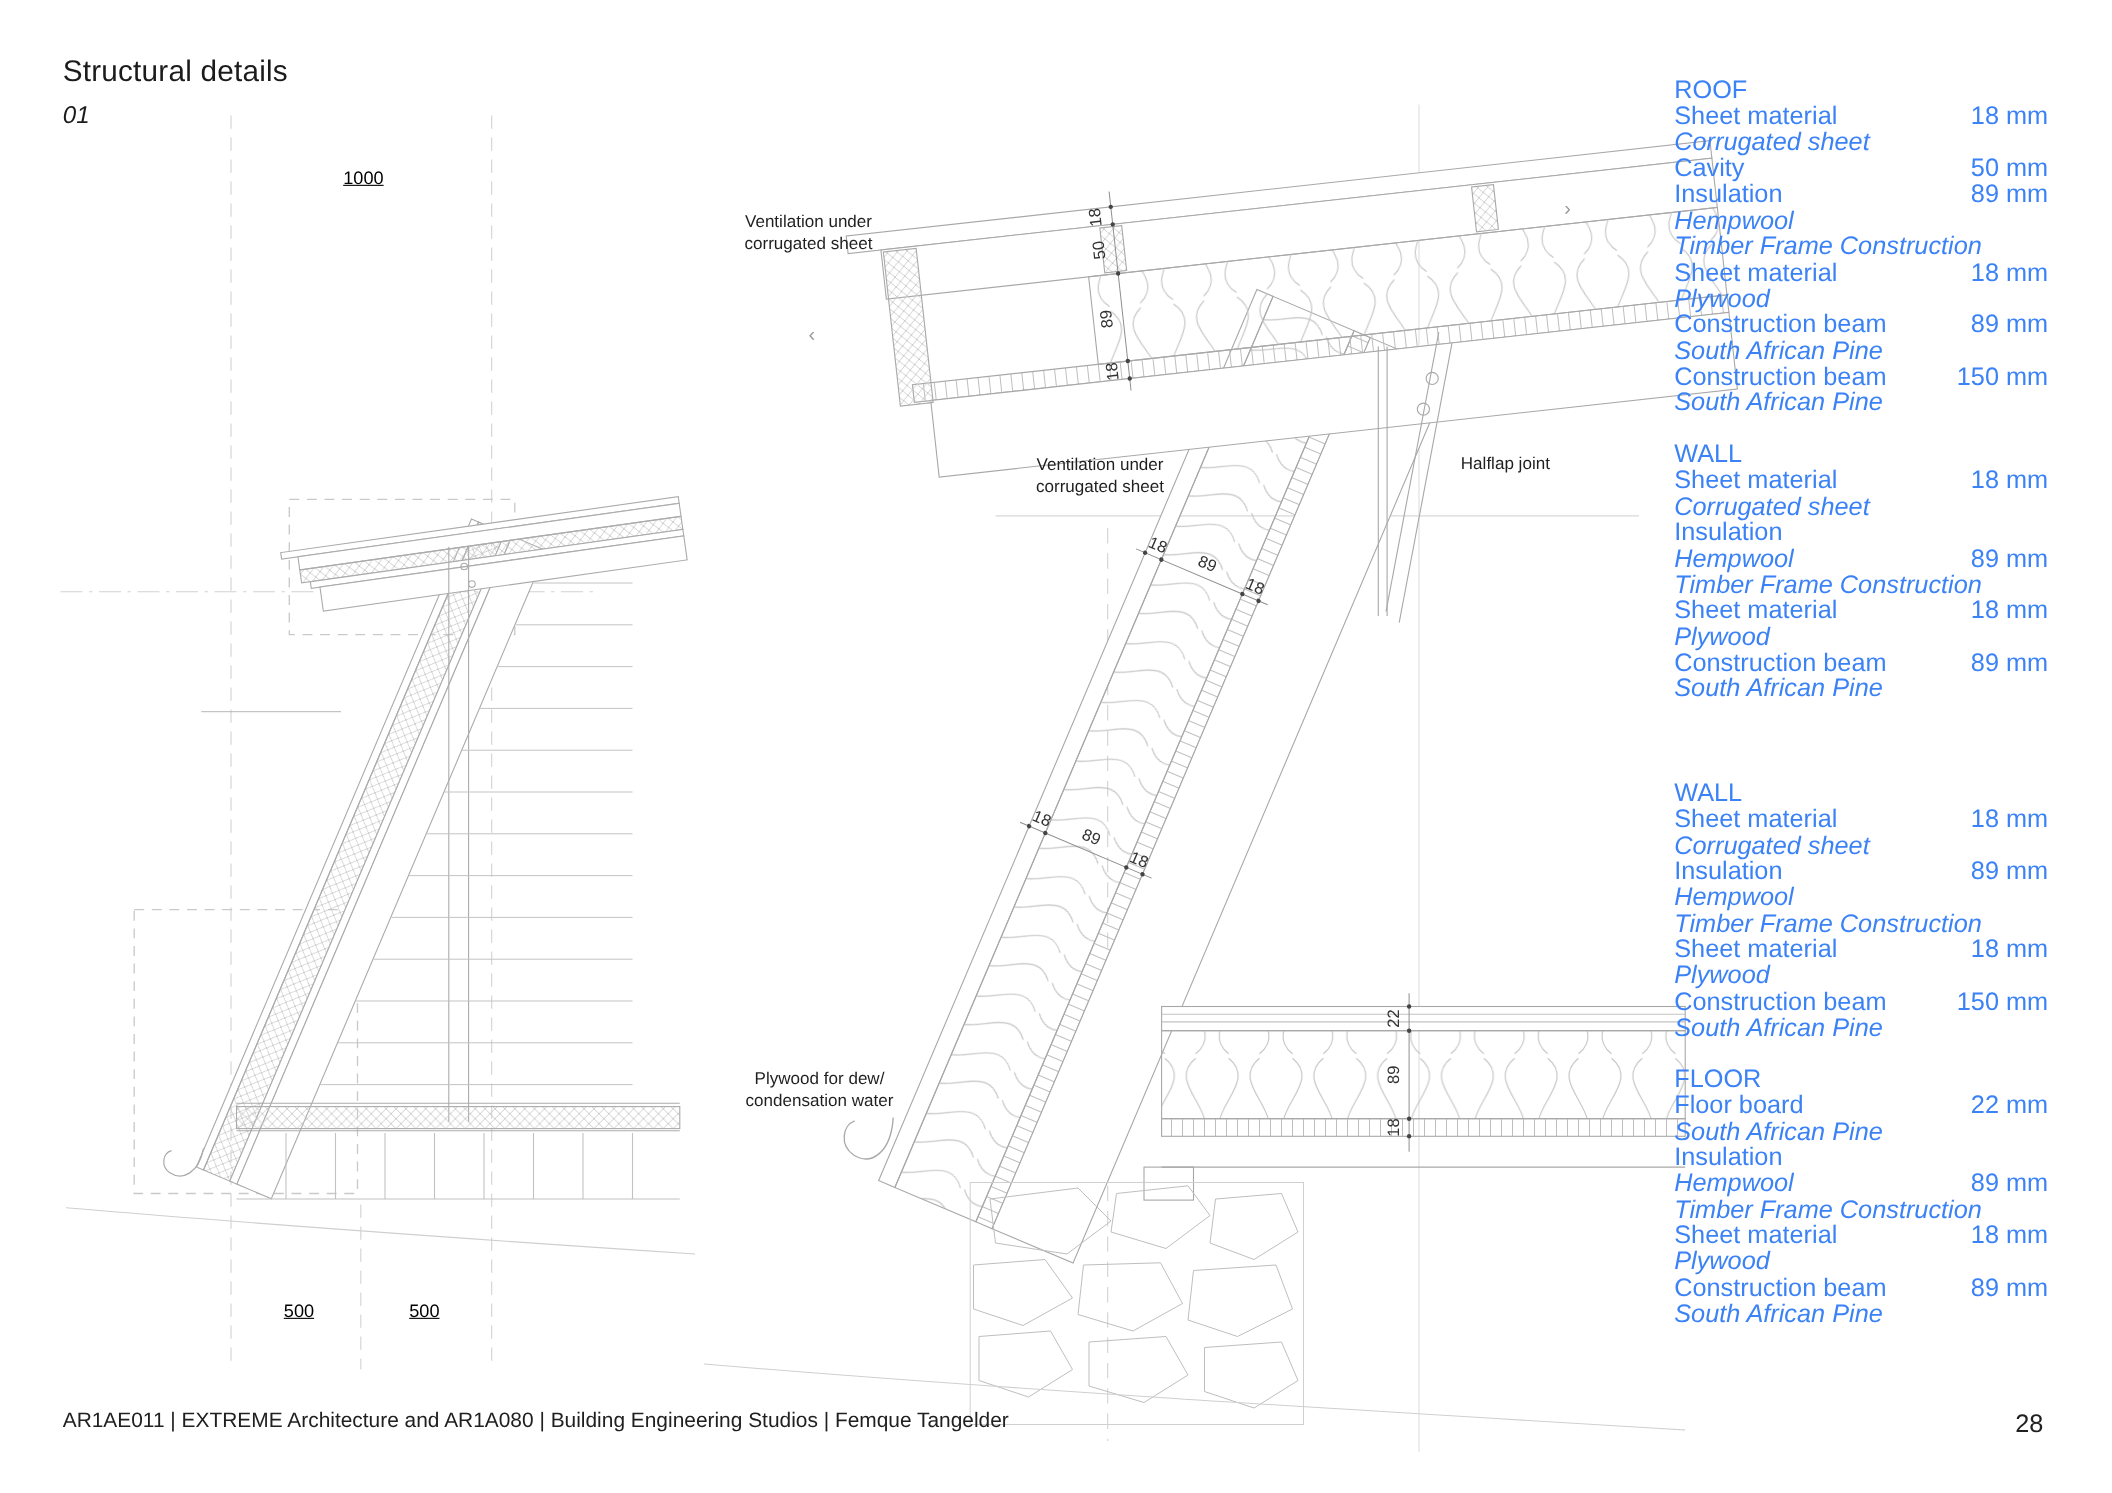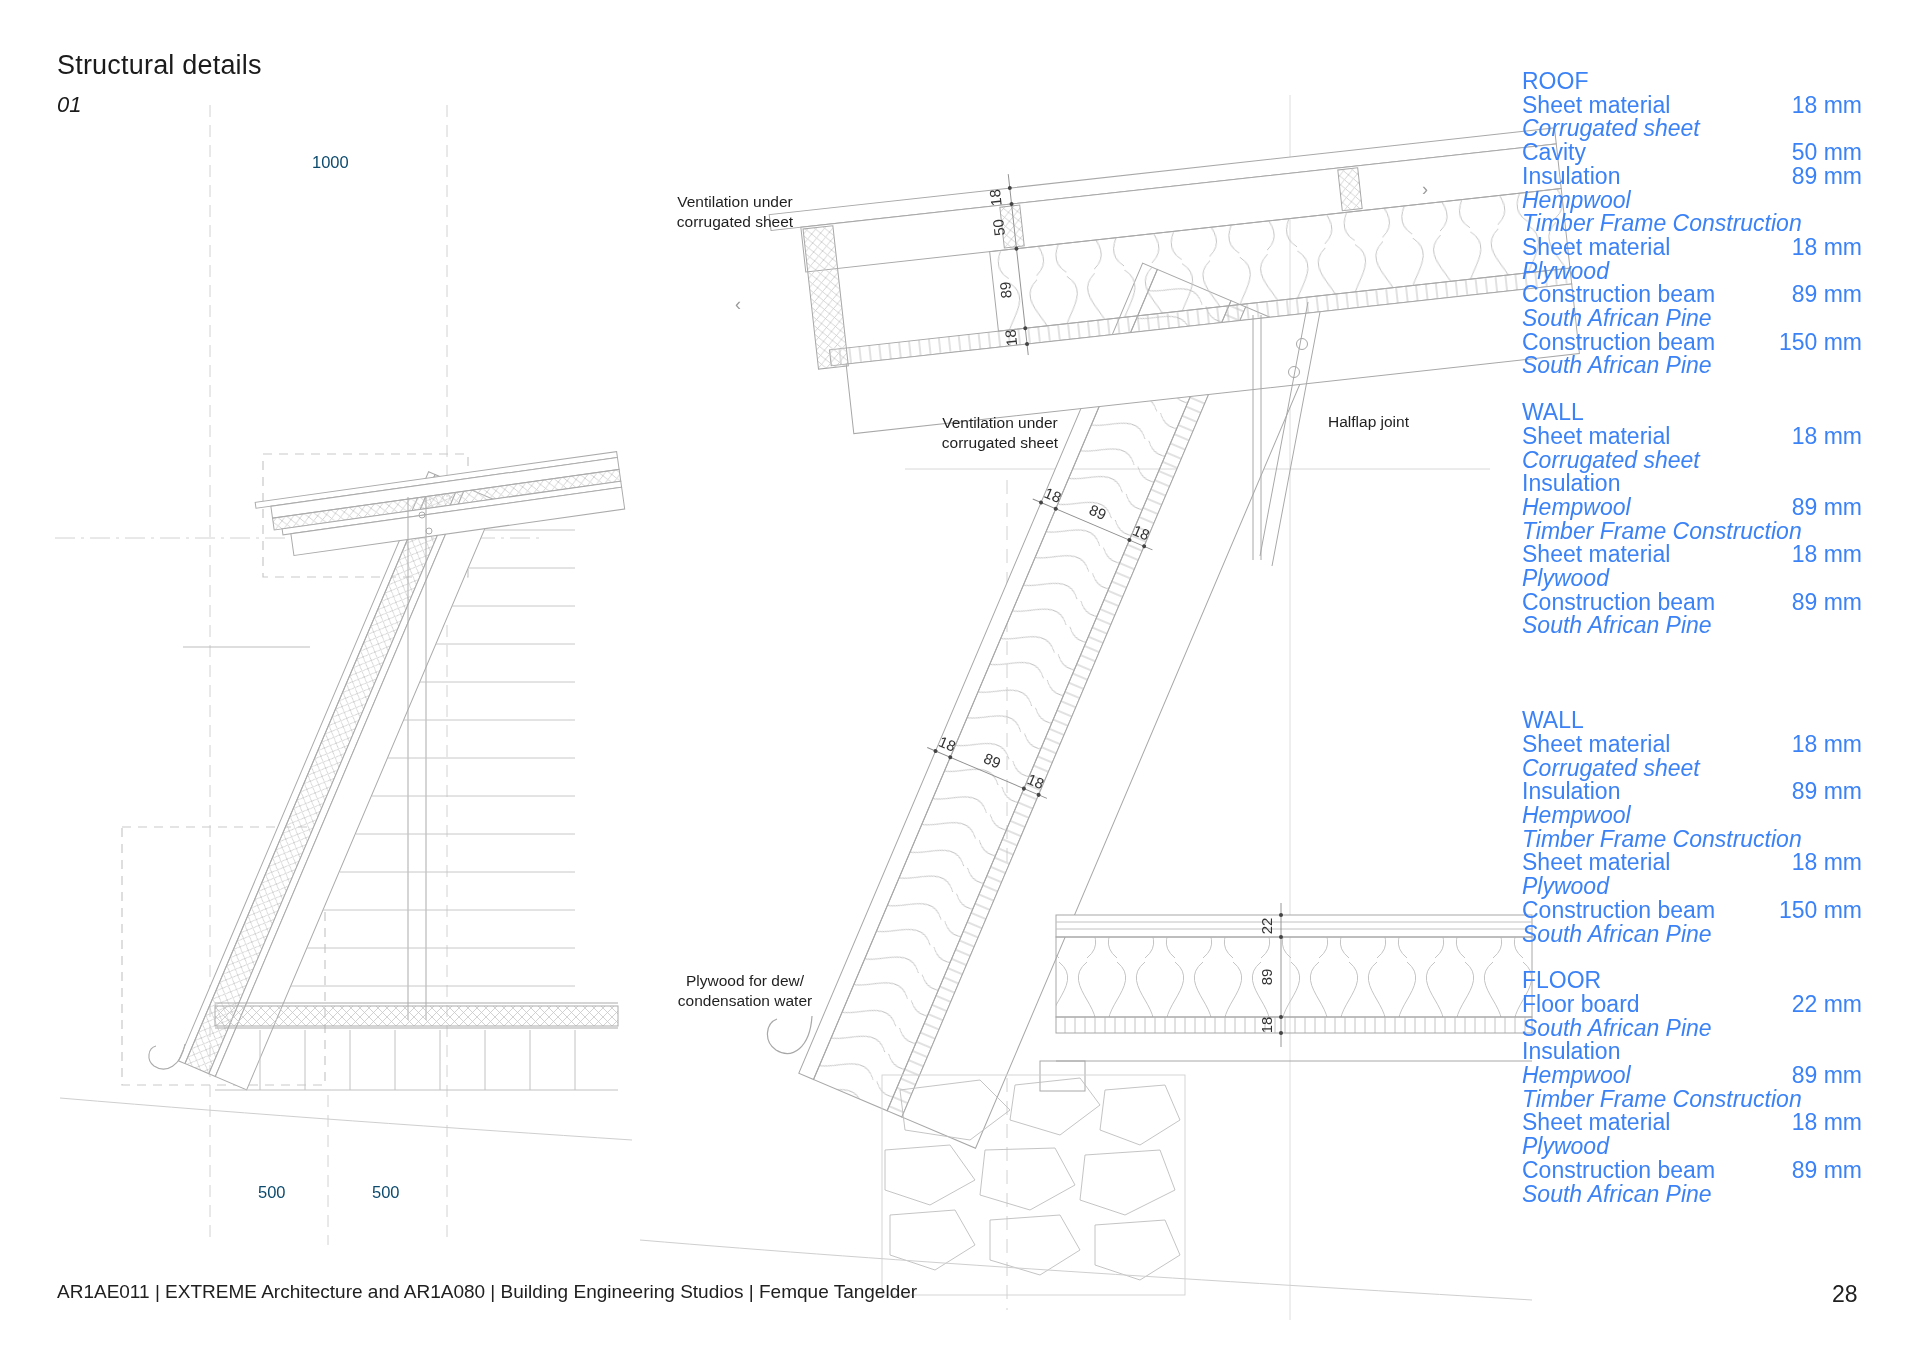--- a/index.html
+++ b/index.html
@@ -5,21 +5,21 @@
   html,body{margin:0;padding:0;background:#ffffff;}
   body{width:1920px;height:1357px;position:relative;overflow:hidden;
        font-family:"Liberation Sans","DejaVu Sans",sans-serif;color:#1c1c1c;}
   .abs{position:absolute;}
   .page-title{left:57px;top:50px;font-size:27px;letter-spacing:.2px;color:#1b1b1b;}
   .fig-num{left:57px;top:92px;font-size:22px;font-style:italic;color:#1b1b1b;text-align:center;}
   .footer{left:57px;top:1281px;font-size:19px;color:#202020;white-space:nowrap;}
   .page-num{left:1832px;top:1281px;font-size:23px;color:#202020;}
   .anno{position:absolute;font-size:15.5px;line-height:19.5px;color:#1f1f1f;text-align:center;}
   .anno.left{text-align:left;}
-  .dim{position:absolute;font-size:16.5px;color:#0c4a6e;}
+  .dim{position:absolute;font-size:16.5px;color:#000000;text-decoration:underline;}
   .legend{position:absolute;left:1522px;top:44px;width:340px;font-size:23px;line-height:23.7px;color:#3b82f6;margin-top:26px;}
   .legend-section{margin-top:23px;}
   .legend-section:first-child{margin-top:0;}
   .legend-section.gap-large{margin-top:71px;}
   .legend-heading{font-weight:400;}
   .legend-row{display:flex;justify-content:space-between;}
   .legend-label{white-space:nowrap;}
   .legend-label.italic{font-style:italic;}
   .legend-value{white-space:nowrap;text-align:right;}
   svg text{font-family:"Liberation Sans","DejaVu Sans",sans-serif;}

